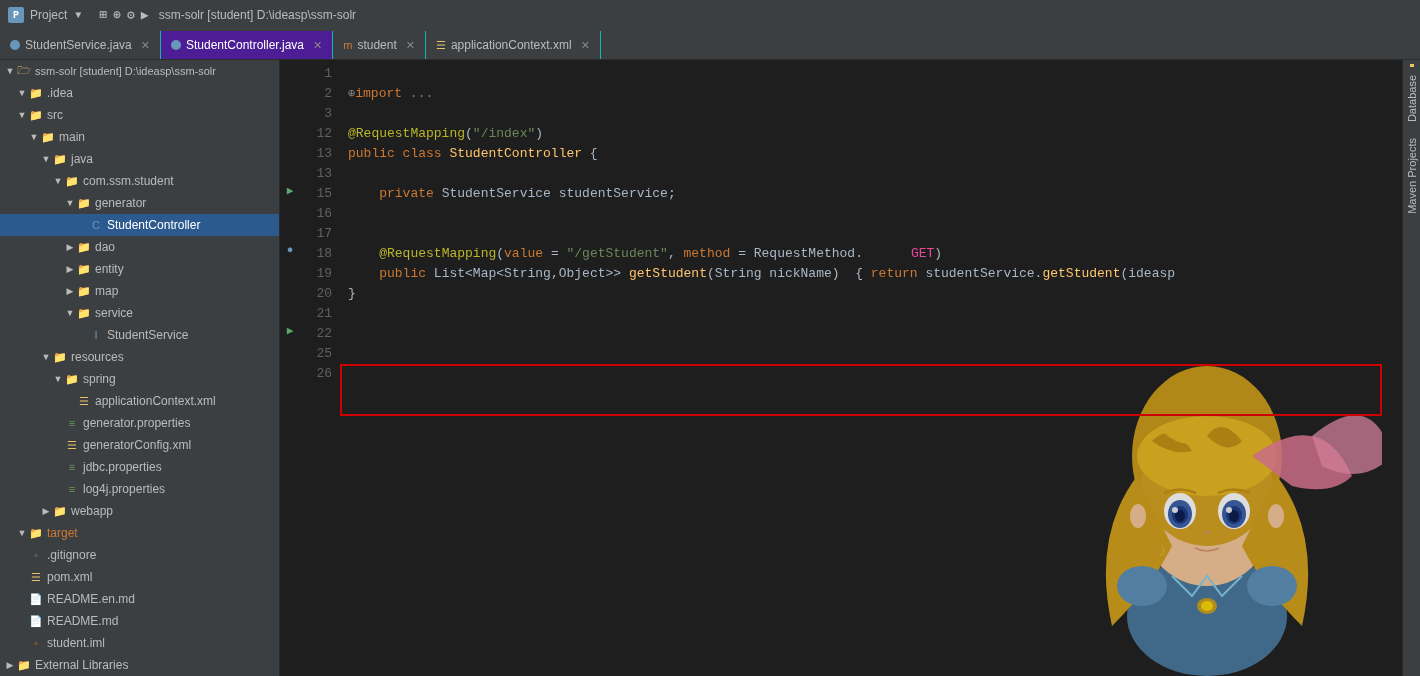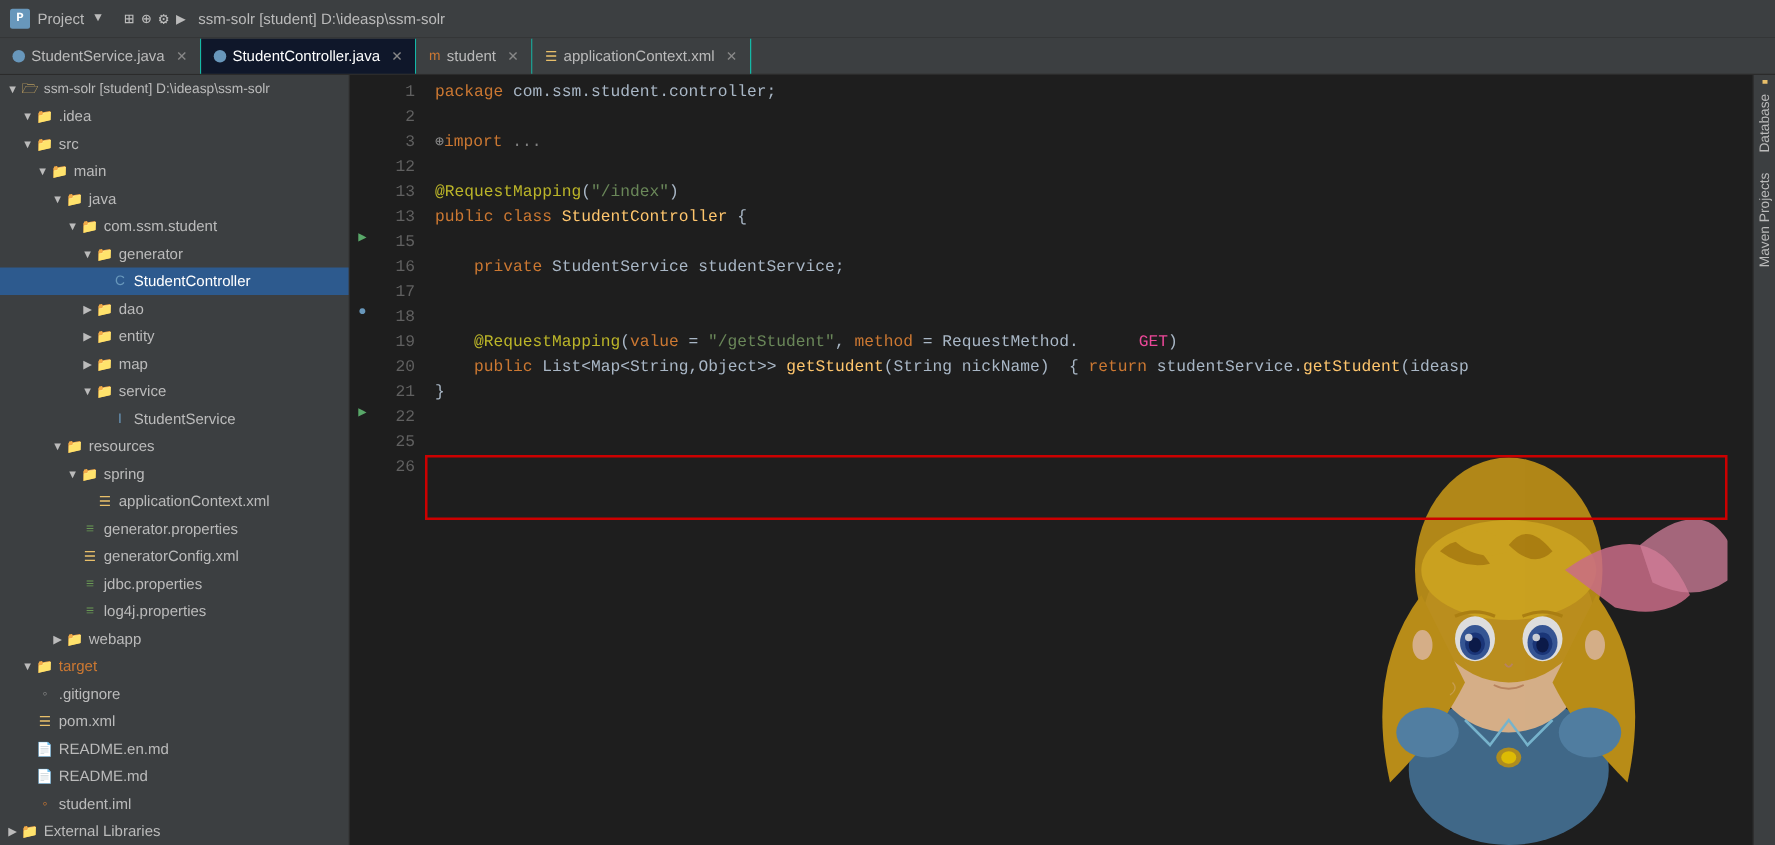--- a/index.html
+++ b/index.html
@@ -70,21 +70,21 @@
       align-items: center;
       padding: 0 10px;
       font-size: 12px;
       font-family: Arial, sans-serif;
       cursor: pointer;
       border-right: 1px solid #14b8a6;
       gap: 5px;
       white-space: nowrap;
     }
     .tab.active {
-      background: #0f172a;
+      background: #4c1d95;
       color: #ffffff;
     }
     .tab.inactive {
       background: #3c3f41;
       color: #bbbbbb;
     }
     .tab-dot-blue { width: 10px; height: 10px; border-radius: 50%; background: #6897bb; flex-shrink: 0; }
     .tab-close {
       font-size: 11px;
       color: #888;
@@ -519,24 +519,20 @@
         <div>19</div>
         <div>20</div>
         <div>21</div>
         <div>22</div>
         <div>25</div>
         <div>26</div>
       </div>
 
       <div class="code-content">
 
-        <div class="code-line">
-          <span class="kw">package </span>
-          <span>com.ssm.student.controller;</span>
-        </div>
 
         <div class="code-line"></div>
 
         <div class="code-line">
           <span style="color:#888;font-size:12px;">⊕</span>
           <span class="kw">import </span>
           <span class="comment">...</span>
         </div>
 
         <div class="code-line"></div>

